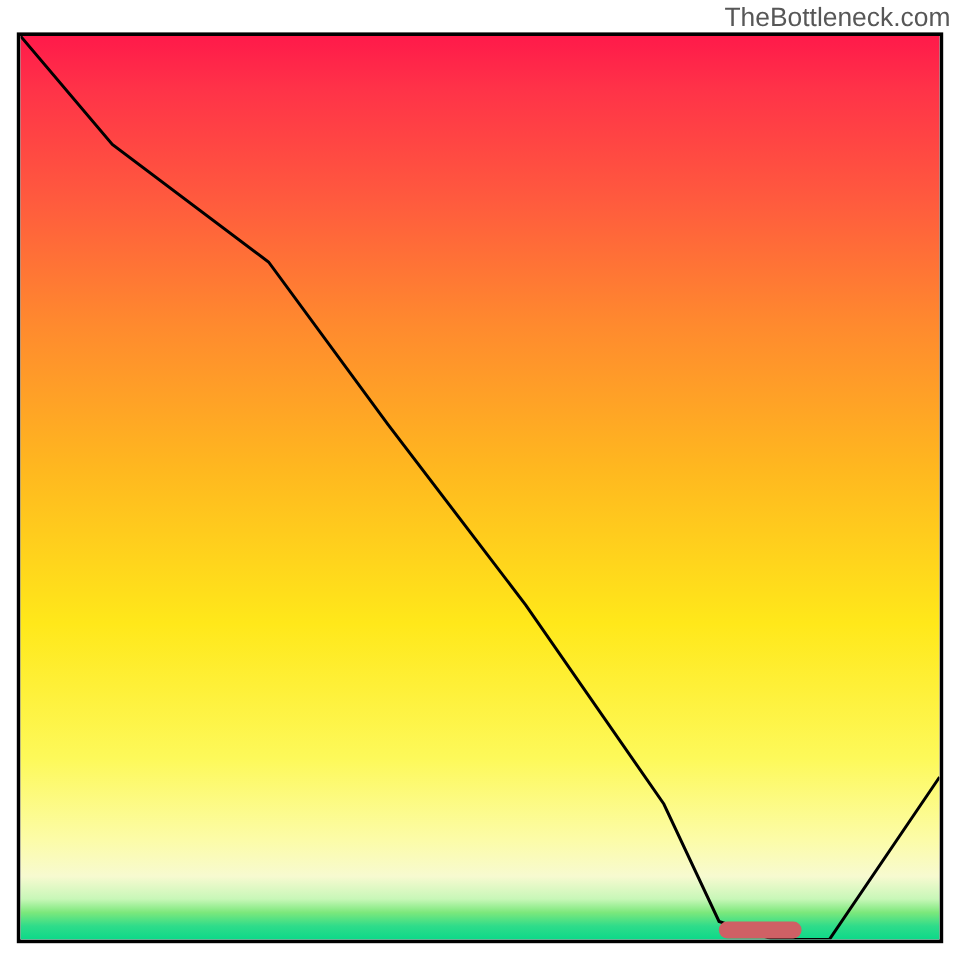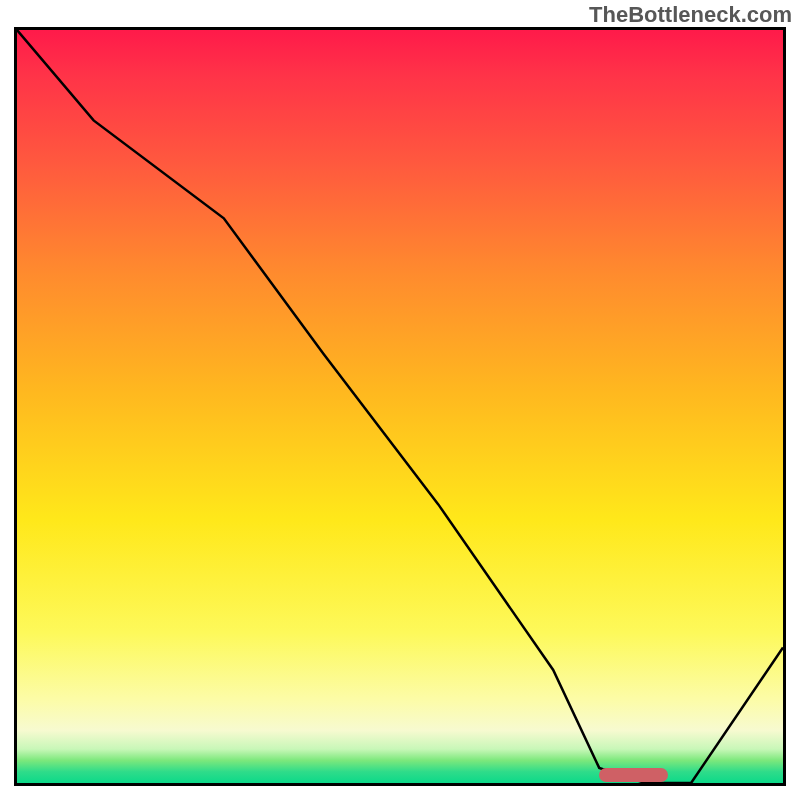--- a/index.html
+++ b/index.html
@@ -8,21 +8,21 @@
     width: 800px;
     height: 800px;
     position: relative;
     font-family: Arial, sans-serif;
   }
   .watermark {
     position: absolute;
     top: 2px;
     right: 8px;
     font-size: 22px;
-    font-weight: bold;
+    font-weight: normal;
     color: #575757;
     z-index: 10;
   }
   .chart-frame {
     position: absolute;
     top: 27px;
     left: 14px;
     width: 772px;
     height: 759px;
     border: 3px solid #000;

